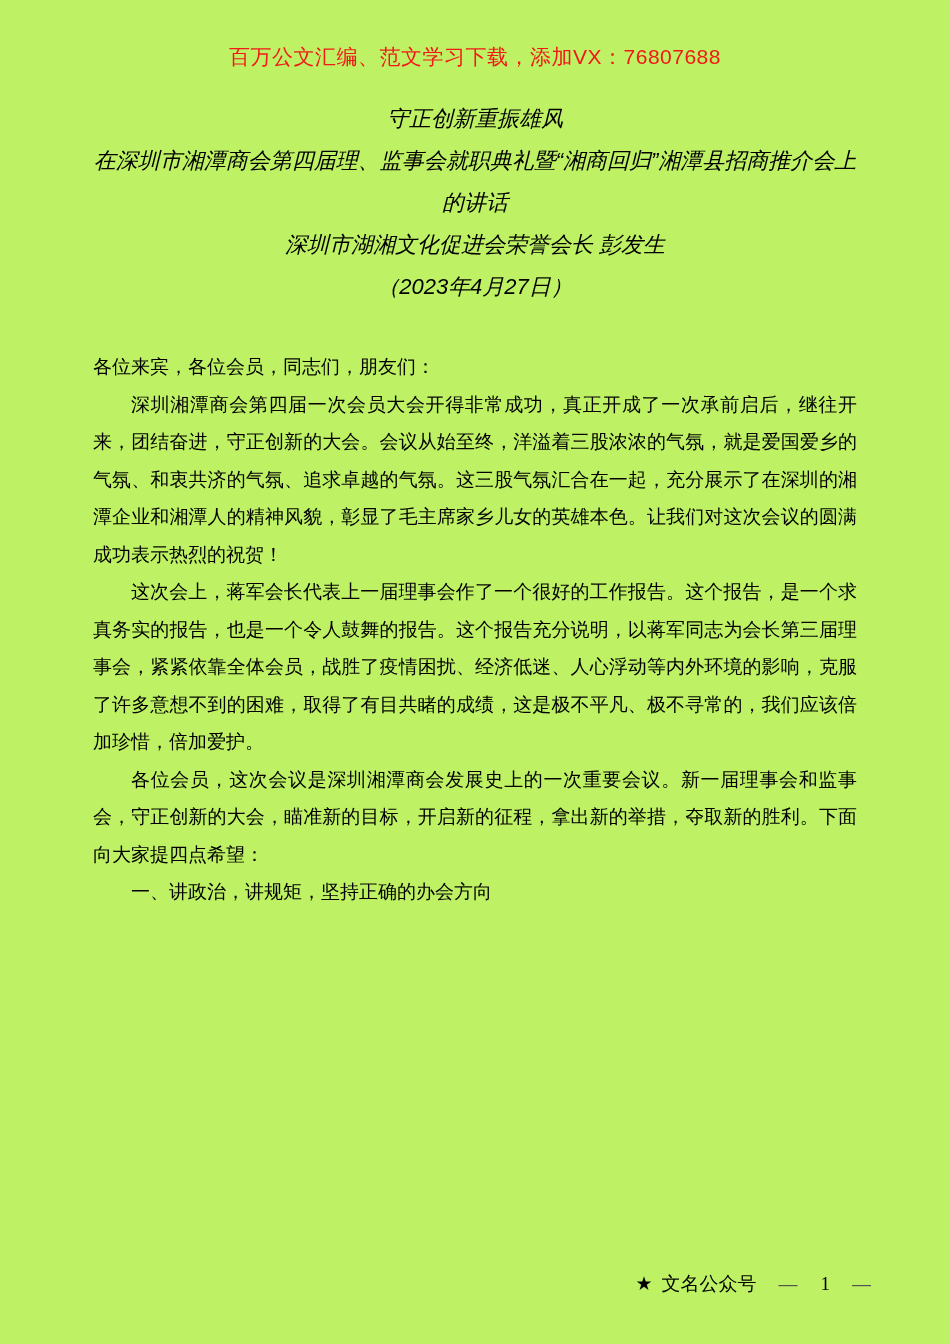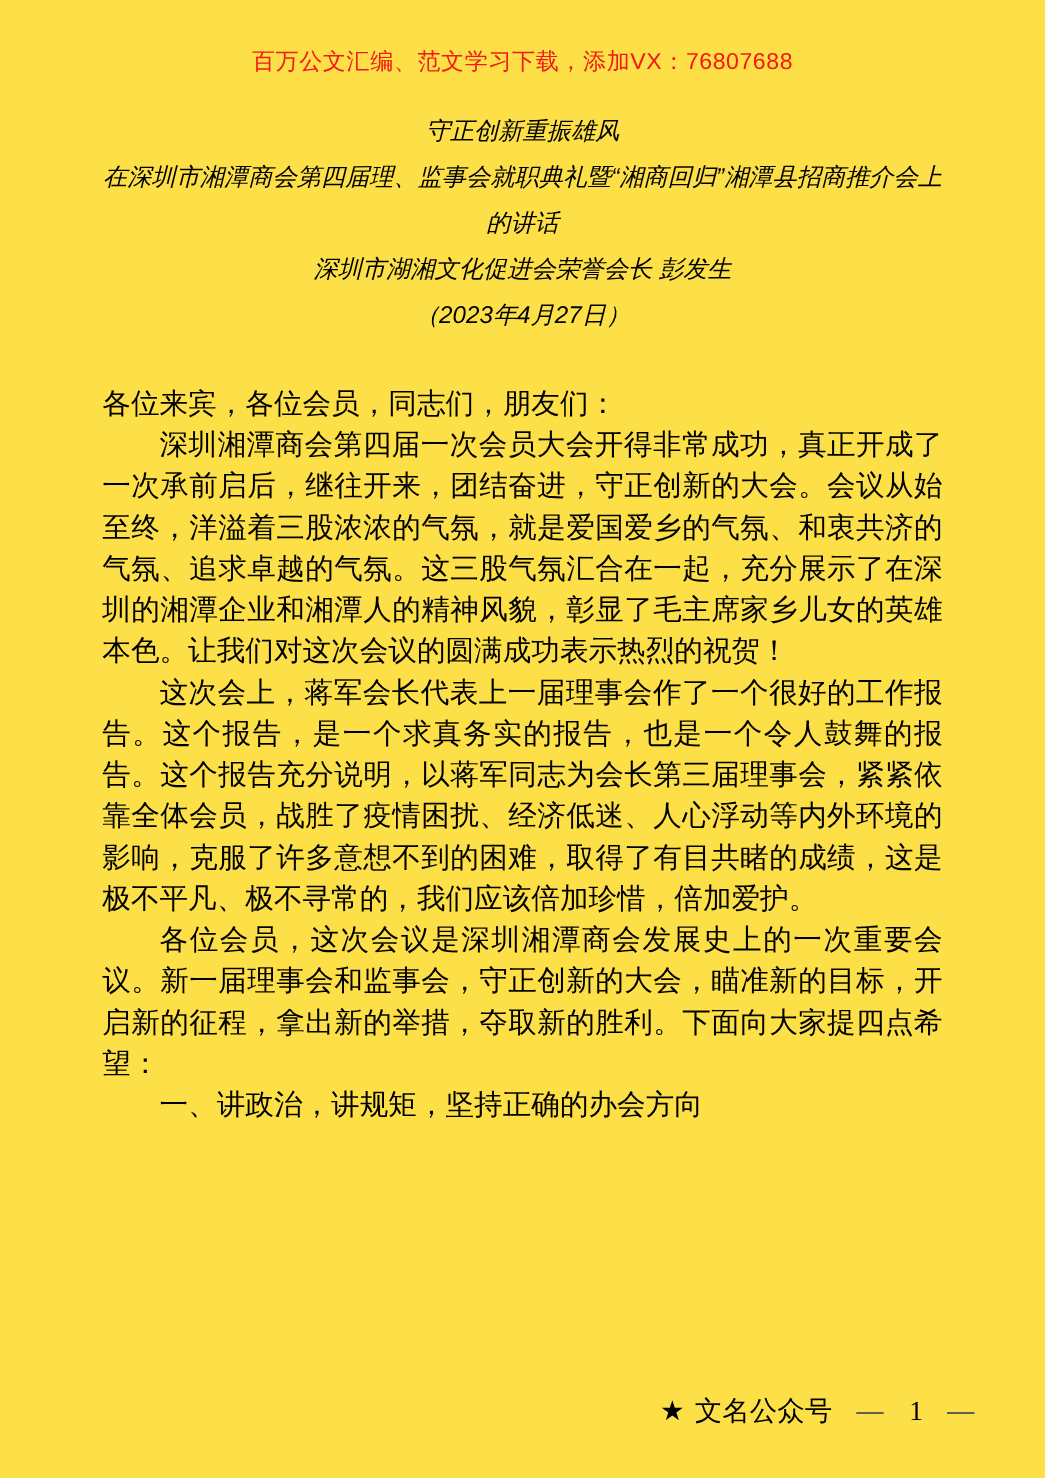--- a/index.html
+++ b/index.html
@@ -6,54 +6,54 @@
   html, body {
     width: 950px;
     background: #ffffff;
     font-family: "Liberation Sans", sans-serif;
     color: #000000;
   }
   .page {
     position: relative;
     width: 950px;
     height: 1344px;
-    background: #fde047;
+    background: #bef264;
     padding: 44px 93px 0 93px;
     overflow: hidden;
   }
   .promo {
     text-align: center;
     font-size: 21px;
     line-height: 26px;
     letter-spacing: 0.5px;
   }
   .heading-block {
     margin-top: 28px;
     text-align: center;
     font-size: 22px;
     line-height: 42px;
     font-weight: 400;
     font-style: italic;
   }
   .heading-block .subtitle { font-weight: 400; }
   .doc-body {
     margin-top: 40px;
-    font-size: 26px;
+    font-size: 19px;
     line-height: 37.5px;
     text-align: justify;
     text-justify: inter-ideograph;
   }
   .doc-body p { margin: 0; }
   .doc-body p.indent { text-indent: 2em; }
   .doc-body p.bold { font-weight: 400; }
   .page-footer {
     position: absolute;
-    right: 63px;
+    right: 78px;
     bottom: 48px;
-    font-size: 25px;
+    font-size: 19px;
     line-height: 24px;
     white-space: nowrap;
   }
   .page-footer .star { margin-right: 9px; }
   .page-footer .dash {
     color: #555555;
     margin-left: 22px;
     letter-spacing: 1px;
   }
   .page-footer .page-num {

